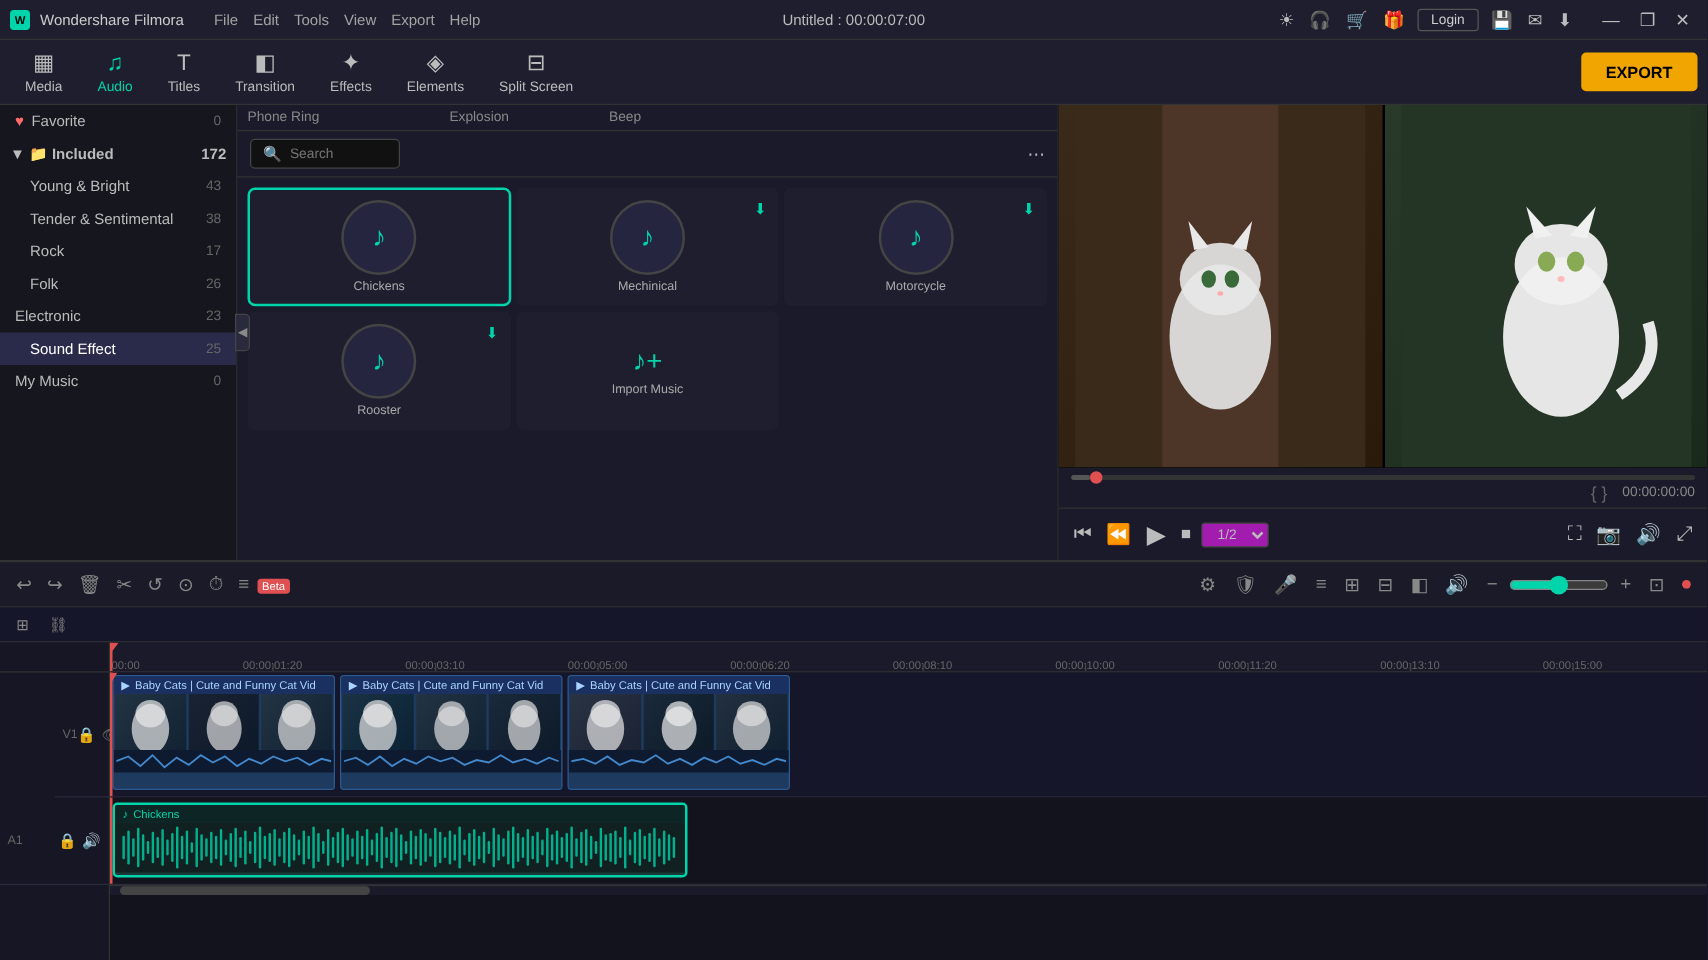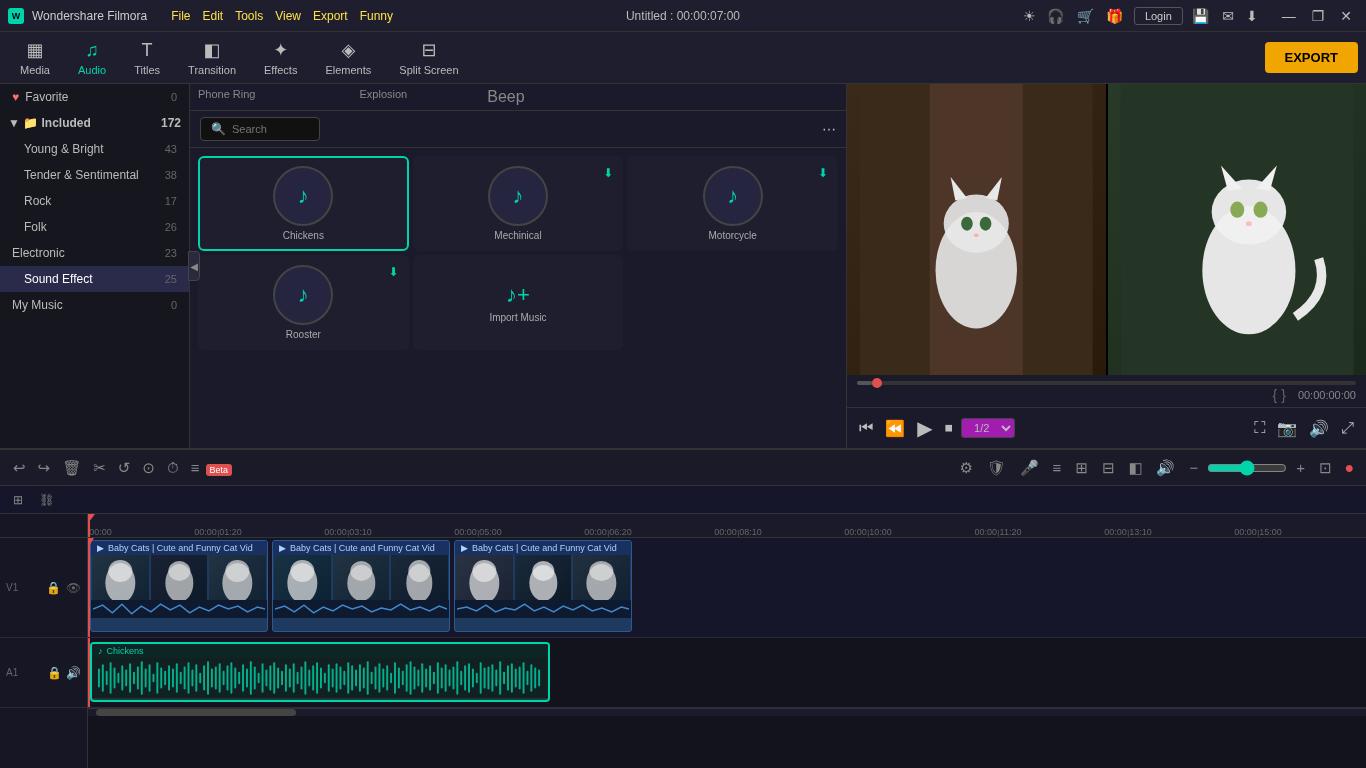--- a/index.html
+++ b/index.html
@@ -12,21 +12,21 @@
       display: flex;
       align-items: center;
       justify-content: space-between;
       padding: 0 8px;
       border-bottom: 1px solid #333;
     }
     .title-bar-left { display: flex; align-items: center; gap: 8px; }
     .app-logo { width: 16px; height: 16px; background: #00d4aa; border-radius: 3px; display: flex; align-items: center; justify-content: center; font-size: 9px; color: #000; font-weight: bold; }
     .app-name { color: #ccc; font-size: 12px; }
     .menu-items { display: flex; gap: 12px; margin-left: 16px; }
-    .menu-item { color: #fde047; font-size: 12px; cursor: pointer; }
+    .menu-item { color: #a3a3a3; font-size: 12px; cursor: pointer; }
     .title-center { color: #bbb; font-size: 12px; position: absolute; left: 50%; transform: translateX(-50%); }
     .title-bar-right { display: flex; align-items: center; gap: 8px; }
     .title-icon { color: #bbb; font-size: 14px; cursor: pointer; padding: 2px; }
     .login-btn { background: none; border: 1px solid #555; color: #ccc; padding: 2px 10px; border-radius: 3px; font-size: 11px; cursor: pointer; }
     .win-controls { display: flex; gap: 4px; margin-left: 8px; }
     .win-ctrl { color: #bbb; font-size: 14px; cursor: pointer; padding: 2px 6px; }
 
     
     .toolbar {
       background: #1e1e2e;
@@ -499,21 +499,21 @@
 <div class="title-bar">
   <div class="title-bar-left">
     <div class="app-logo">W</div>
     <span class="app-name">Wondershare Filmora</span>
     <div class="menu-items">
       <span class="menu-item">File</span>
       <span class="menu-item">Edit</span>
       <span class="menu-item">Tools</span>
       <span class="menu-item">View</span>
       <span class="menu-item">Export</span>
-      <span class="menu-item">Funny</span>
+      <span class="menu-item">Help</span>
     </div>
   </div>
   <span class="title-center">Untitled : 00:00:07:00</span>
   <div class="title-bar-right">
     <span class="title-icon">☀</span>
     <span class="title-icon">🎧</span>
     <span class="title-icon">🛒</span>
     <span class="title-icon">🎁</span>
     <button class="login-btn">Login</button>
     <span class="title-icon">💾</span>
@@ -625,21 +625,21 @@
     </div>
   </div>
 
   <div class="collapse-arrow">◀</div>
 
   <div class="media-panel">
 
     <div style="display:flex; padding: 4px 8px; gap: 80px; background:#1a1a2a; border-bottom:1px solid #333;">
       <span style="font-size:11px; color:#888;">Phone Ring</span>
       <span style="font-size:11px; color:#888;padding-left:24px;">Explosion</span>
-      <span style="font-size:16px; color:#888;">Beep</span>
+      <span style="font-size:11px; color:#888;">Beep</span>
     </div>
 
     <div class="media-panel-header">
       <div class="media-search">
         <span style="color:#888; font-size:12px;">🔍</span>
         <input type="text" placeholder="Search" style="">
       </div>
       <span class="grid-icon">⋯</span>
     </div>
 
@@ -787,21 +787,21 @@
   <div style="display:flex; height:28px; background:#16162a; border-bottom:1px solid #333; align-items:center; padding:0 8px; gap:6px;">
     <button class="tl-btn" style="font-size:12px;">⊞</button>
     <button class="tl-btn" style="font-size:12px;">⛓</button>
   </div>
 
   <div class="timeline-body">
 
     <div class="timeline-tracks-label">
       <div style="height:24px; border-bottom:1px solid #333;"></div>
 
-      <div class="track-label" style="height:100px;">
+      <div class="track-label" style="height:100px;margin-left:44px;">
         <span style="font-size:10px; color:#666;">V1</span>
         <div class="track-label-icons">
           <span class="tl-icon">🔒</span>
           <span class="tl-icon">👁</span>
         </div>
       </div>
 
       <div class="track-label" style="height:70px;">
         <span style="font-size:10px; color:#666;text-align:right;">A1</span>
         <div class="track-label-icons">

